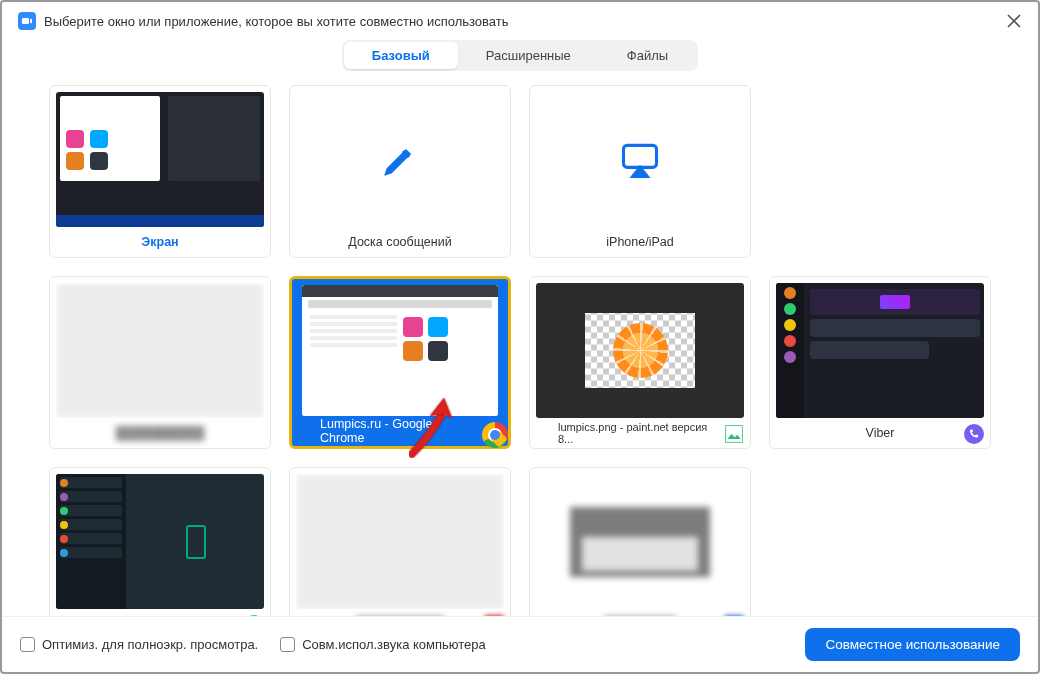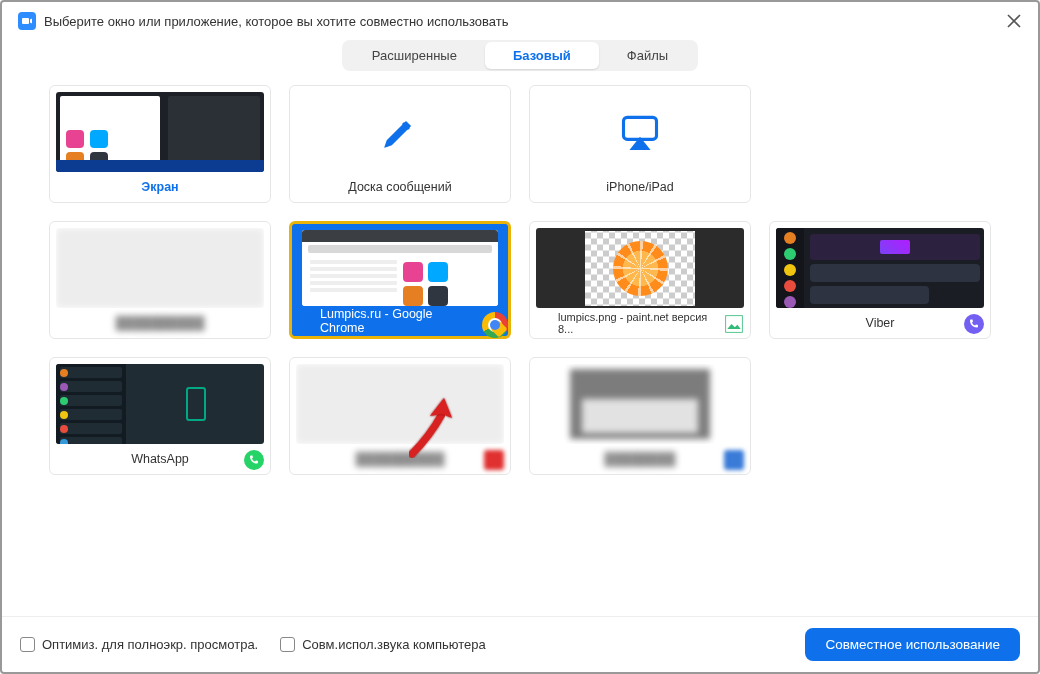--- a/index.html
+++ b/index.html
@@ -9,21 +9,21 @@
   .titlebar .zoom-icon { width: 18px; height: 18px; background: #2D8CFF; border-radius: 4px; margin-right: 8px; display:flex; align-items:center; justify-content:center;}
   .titlebar .zoom-icon svg { width: 12px; height: 12px; fill:#fff;}
   .titlebar .title-text { flex:1; font-weight:500; color:#333;}
   .titlebar .close { width: 16px; height:16px; cursor:pointer; color:#555; }
   .tabs { display:flex; justify-content:center; margin: 0 0 14px 0;}
   .tabs-inner { display:flex; background: #f1f1f1; border-radius: 8px; padding:2px;}
   .tab { padding: 6px 28px; font-size:13px; color:#444; border-radius:6px; cursor:pointer; }
   .tab.active { background:#fff; color:#0E71EB; font-weight:600; box-shadow:0 1px 2px rgba(0,0,0,.12);}
   .grid-wrap { flex:1; overflow:auto; padding: 0 40px 10px 40px;}
   .grid { display:grid; grid-template-columns: repeat(4, 222px); gap: 18px 18px; justify-content:center;}
-  .tile { height:118px; border:1px solid #e6e6e6; border-radius:6px; display:flex; flex-direction:column; position:relative; cursor:pointer;justify-content:flex-end;}
+  .tile { height:173px; border:1px solid #e6e6e6; border-radius:6px; display:flex; flex-direction:column; position:relative; cursor:pointer;justify-content:flex-end;}
   .tile .thumb { flex:1; margin:6px 6px 0 6px; border-radius:3px; display:flex; align-items:center; justify-content:center; overflow:hidden; position:relative;}
   .tile .label-row { height: 30px; display:flex; align-items:center; justify-content:center; font-size:12.5px; color:#333; padding:0 28px; position:relative;}
   .tile .app-icon { position:absolute; right:6px; bottom:4px; width:20px; height:20px; }
   .tile.first .label-row { color:#0E71EB; font-weight:600;}
   .tile.selected { border:3px solid #eab308; background:#0E71EB; }
   .tile.selected .label-row { color:#fff;}
   .tile.selected .thumb { background:#fff; margin:6px 10px 0 10px;}
   .tile.blurred .label-row { filter: blur(3px); opacity:.55;}
   .tile.blurred .thumb > * { filter: blur(3px); opacity:.85;}
 
@@ -113,22 +113,22 @@
     <div class="title-text">Выберите окно или приложение, которое вы хотите совместно использовать</div>
     <div class="close">
       <svg viewBox="0 0 16 16" stroke="#555" stroke-width="1.6">
           <path d="M2 2l12 12M14 2L2 14"></path>
         </svg>
     </div>
   </div>
 
   <div class="tabs">
     <div class="tabs-inner">
+      <div class="tab active">Базовый</div>
       <div class="tab">Расширенные</div>
-      <div class="tab active">Базовый</div>
       <div class="tab">Файлы</div>
     </div>
   </div>
 
   <div class="grid-wrap">
     <div class="grid">
 
       <div class="tile first">
         <div class="thumb th-screen">
           <div class="win1"></div>

